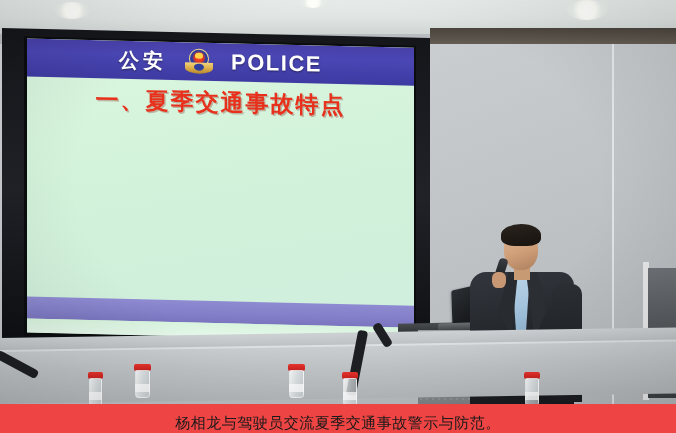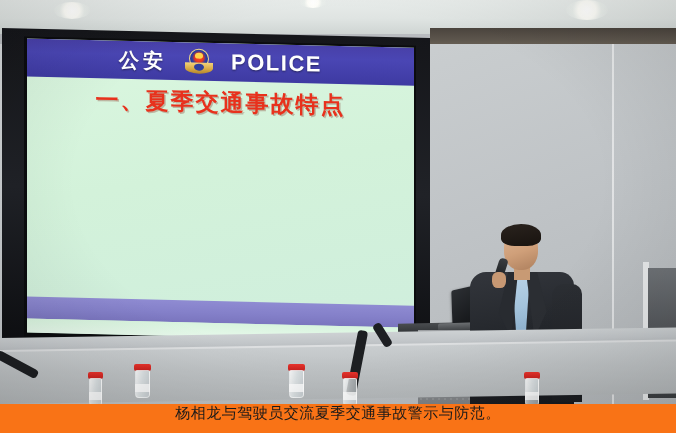--- a/index.html
+++ b/index.html
@@ -124,22 +124,22 @@
   .sp-lapel-r{position:absolute;left:526px;top:272px;width:28px;height:66px;
     background:#2b2e33;clip-path:polygon(0 0,40% 0,74% 60%,30% 100%);}
   .sp-arm-r{position:absolute;left:552px;top:284px;width:30px;height:118px;
     background:linear-gradient(180deg,#2b2e33 0%,#1a1c20 100%);border-radius:12px 10px 0 0;}
   .sp-hand{position:absolute;left:492px;top:272px;width:14px;height:16px;border-radius:40%;
     background:#c79873;}
   .sp-mic{position:absolute;left:496px;top:258px;width:9px;height:26px;border-radius:4px;
     background:linear-gradient(180deg,#3a3d41 0%,#141619 100%);transform:rotate(18deg);}
 
   
-  .caption-bar{position:absolute;left:0;top:404px;width:676px;height:29px;background:#f97316;
-    display:flex;align-items:flex-start;justify-content:center;}
+  .caption-bar{position:absolute;left:0;top:404px;width:676px;height:29px;background:#ef4444;
+    display:flex;align-items:flex-end;justify-content:center;}
   .caption-text{color:#1a1a1a;font-size:15px;letter-spacing:0.5px;
     font-family:"DejaVu Sans","Liberation Sans",sans-serif;}
 
   .vignette{position:absolute;left:0;top:0;width:676px;height:404px;pointer-events:none;
     background:radial-gradient(ellipse at 50% 45%,rgba(0,0,0,0) 55%,rgba(0,0,0,0.12) 100%);}
 </style>
 </head>
 <body>
 
 <div class="frame">

